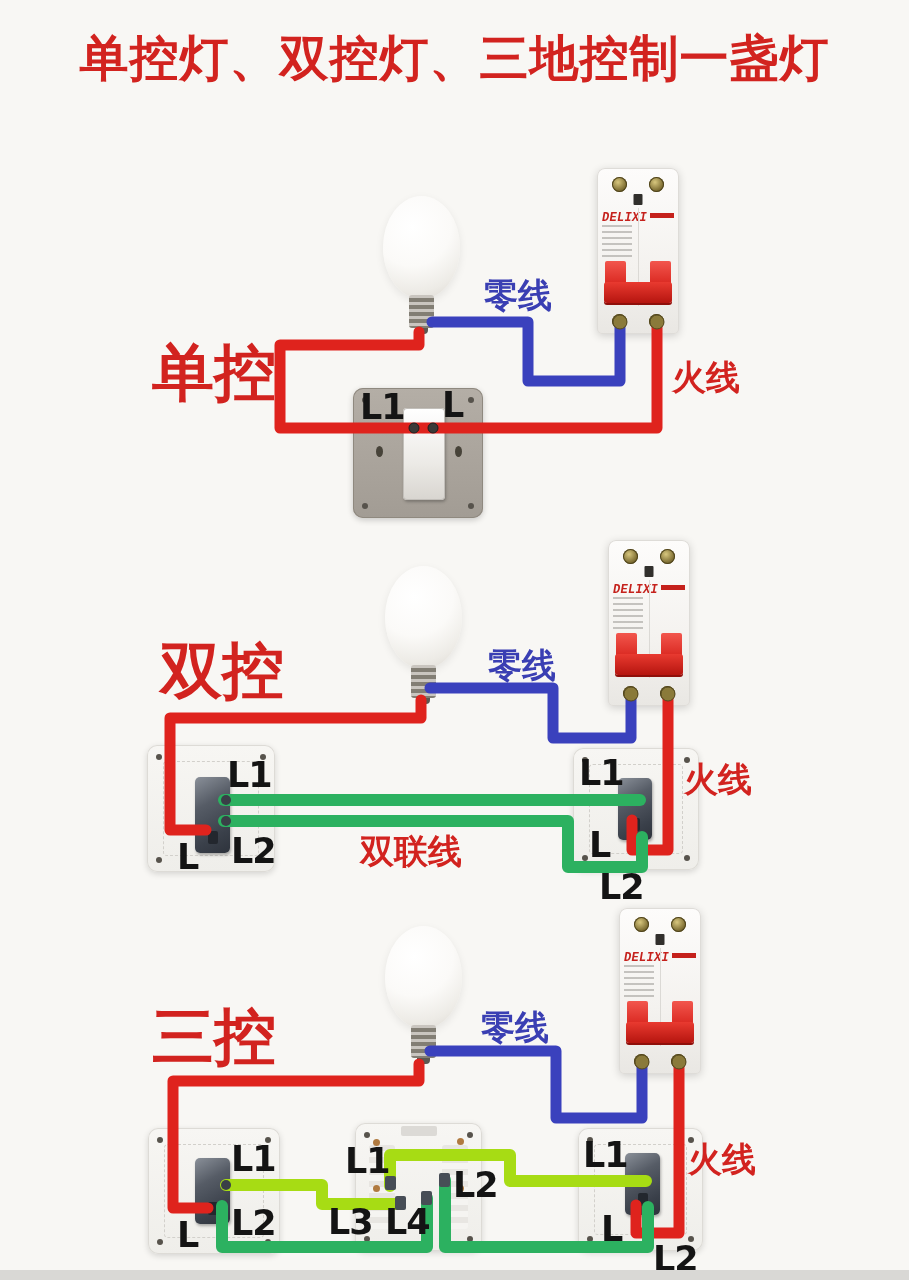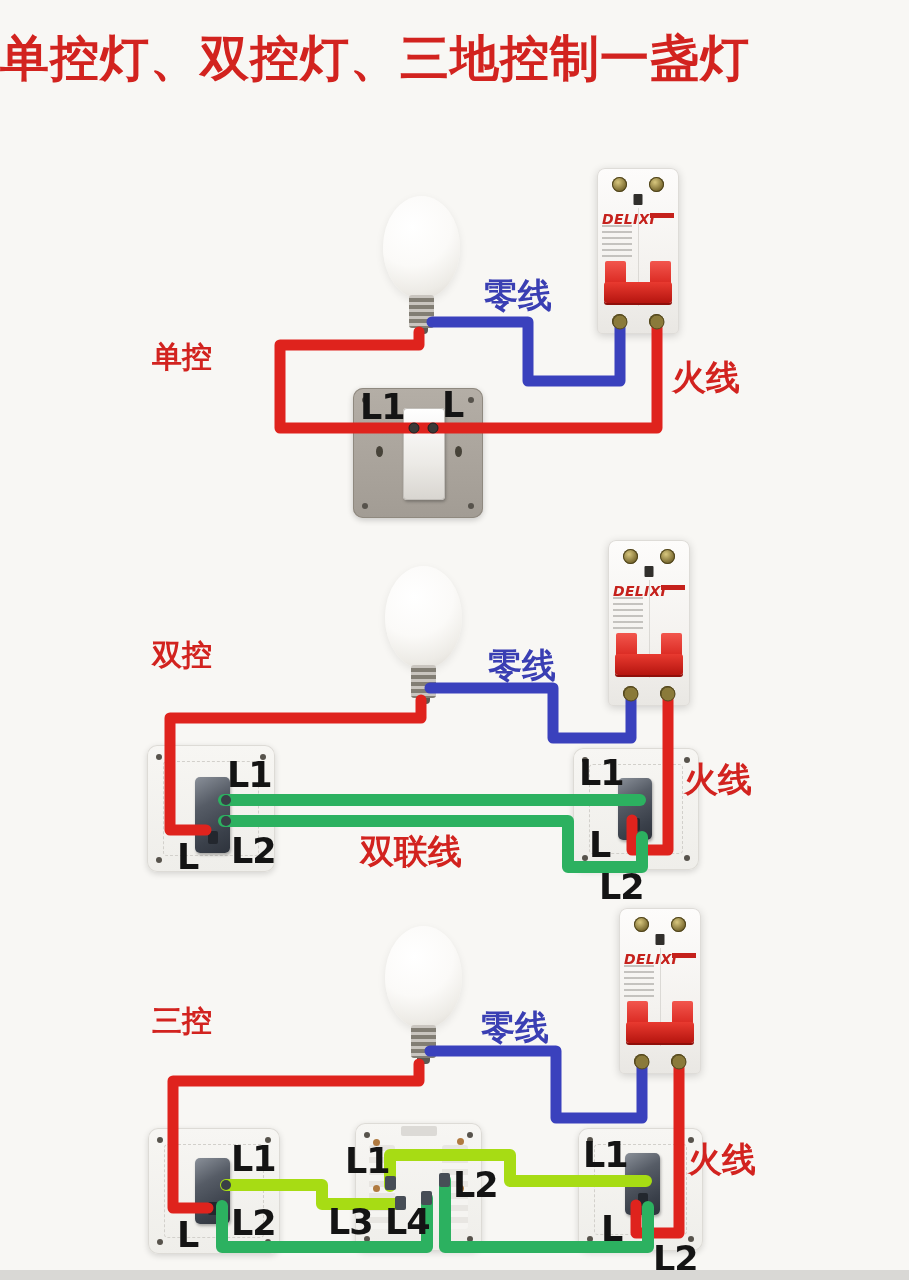--- a/index.html
+++ b/index.html
@@ -3,22 +3,22 @@
 <meta charset="utf-8">
 <style>
   html,body{margin:0;padding:0;background:#ffffff;font-family:"DejaVu Sans","Liberation Sans",sans-serif;}
   .canvas{position:relative;width:909px;height:1280px;background:#f8f7f4;overflow:hidden;}
 
   
   .lbl{position:absolute;font-weight:800;line-height:1;white-space:nowrap;z-index:3;}
   .red{color:#d2231f;}
   .blue{color:#3a3fb3;}
   .blk{color:#141414;}
-  .title{position:absolute;left:0;right:0;top:26px;text-align:left;font-size:49px;font-weight:800;letter-spacing:1px;color:#d2231f;z-index:3;}
-  .sec{font-size:30px;}
+  .title{position:absolute;left:0;right:0;top:26px;text-align:center;font-size:49px;font-weight:800;letter-spacing:1px;color:#d2231f;z-index:3;}
+  .sec{font-size:62px;}
   .cap{font-size:34px;}
   .term{font-size:35px;letter-spacing:-1px;}
 
   
   .bulb{position:absolute;z-index:1;width:77px;}
   .bulb .ball{width:77px;height:103px;border-radius:50%;
     background:radial-gradient(circle at 38% 30%,#ffffff 0%,#fbfaf8 45%,#edebe6 75%,#d9d5cf 100%);
     box-shadow:0 3px 8px rgba(0,0,0,.08);}
   .bulb .base{width:25px;height:33px;margin:-4px auto 0;
     background:repeating-linear-gradient(180deg,#c9c5bf 0 3px,#827e74 3px 7px);
@@ -28,21 +28,21 @@
   
   .breaker{position:absolute;width:82px;height:166px;z-index:1;border-radius:8px 8px 5px 5px;
     background:linear-gradient(180deg,#fdfcfb 0%,#f4f2ef 60%,#e9e7e3 100%);
     box-shadow:0 2px 8px rgba(0,0,0,.16),inset 0 0 0 1px #dedcd8;}
   .cbs{position:absolute;width:15px;height:15px;border-radius:50%;
     background:radial-gradient(circle at 40% 35%,#d8c77e,#7a6a30 65%,#564a1e);
     box-shadow:inset 0 0 0 1px #4e431c;}
   .cbs.tl{left:15px;top:9px}.cbs.tr{right:15px;top:9px}
   .cbs.bl{left:15px;bottom:5px}.cbs.br{right:15px;bottom:5px}
   .cb-vent{position:absolute;left:50%;top:26px;transform:translateX(-50%);width:9px;height:11px;background:#312f2c;border-radius:1px;}
-  .cb-brand{position:absolute;top:43px;left:5px;font-size:14px;font-weight:700;font-style:italic;color:#c5211c;letter-spacing:.3px;}
+  .cb-brand{position:absolute;top:43px;left:5px;font-size:12px;font-weight:700;font-style:italic;color:#c5211c;letter-spacing:.3px;font-family:Liberation Mono, monospace;}
   .cb-redline{position:absolute;top:45px;right:5px;width:24px;height:5px;background:#c5211c;}
   .cb-specs{position:absolute;top:57px;left:5px;width:30px;height:36px;
     background:repeating-linear-gradient(180deg,#b8b6b2 0 2px,transparent 2px 6px);opacity:.8;}
   .cb-seam{position:absolute;left:50%;top:40px;bottom:28px;width:1px;background:#dbd9d5;}
   .cb-handle{position:absolute;left:7px;right:7px;top:93px;height:42px;}
   .cb-handle .p{position:absolute;top:0;width:21px;height:27px;border-radius:2px 2px 0 0;
     background:linear-gradient(180deg,#f2564d,#d6211a);}
   .cb-handle .p1{left:1px}.cb-handle .p2{right:1px}
   .cb-handle .hb{position:absolute;left:0;right:0;bottom:0;height:21px;border-radius:3px;
     background:linear-gradient(180deg,#e93a30,#b5150f);box-shadow:0 2px 0 #8f0f0a;}
@@ -244,21 +244,21 @@
       <rect x="439" y="1173" width="11" height="14" rx="2" fill="#474d56"></rect>
     </g>
   </svg>
 
   <div class="lbl sec red" style="left:152px;top:342px">单控</div>
   <div class="lbl cap blue" style="left:484px;top:278px">零线</div>
   <div class="lbl cap red" style="left:672px;top:360px">火线</div>
   <div class="lbl term blk" style="left:360px;top:390px">L1</div>
   <div class="lbl term blk" style="left:442px;top:388px">L</div>
 
-  <div class="lbl sec red" style="left:152px;top:640px">双控</div>
+  <div class="lbl sec red" style="left:160px;top:640px">双控</div>
   <div class="lbl cap blue" style="left:488px;top:648px">零线</div>
   <div class="lbl cap red" style="left:684px;top:762px">火线</div>
   <div class="lbl cap red" style="left:360px;top:834px">双联线</div>
   <div class="lbl term blk" style="left:227px;top:758px">L1</div>
   <div class="lbl term blk" style="left:177px;top:840px">L</div>
   <div class="lbl term blk" style="left:231px;top:834px">L2</div>
   <div class="lbl term blk" style="left:579px;top:756px">L1</div>
   <div class="lbl term blk" style="left:589px;top:828px">L</div>
   <div class="lbl term blk" style="left:599px;top:870px">L2</div>
 

